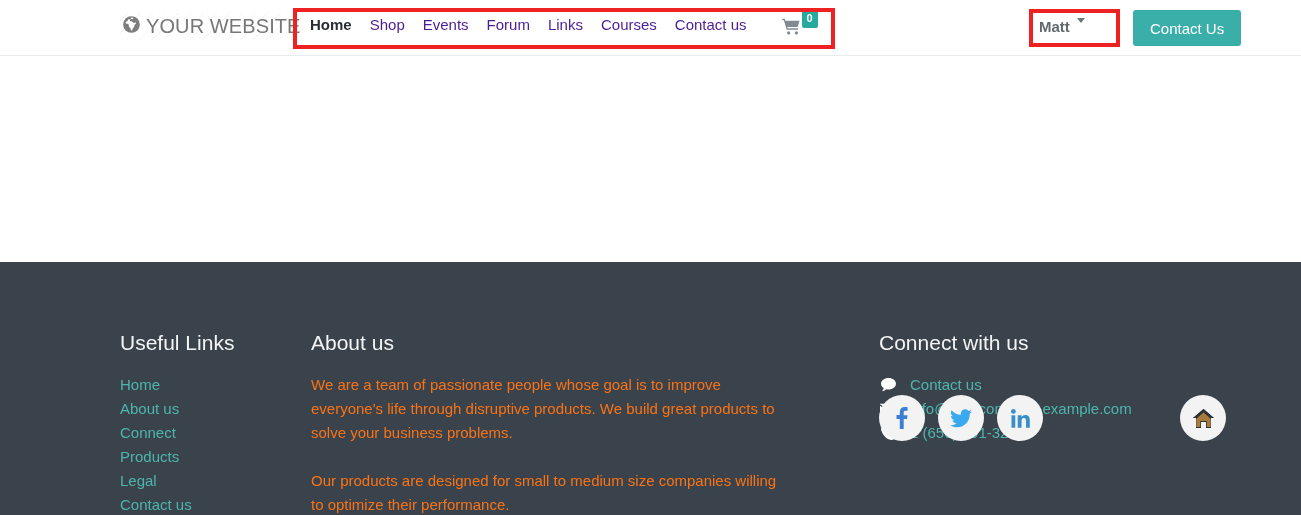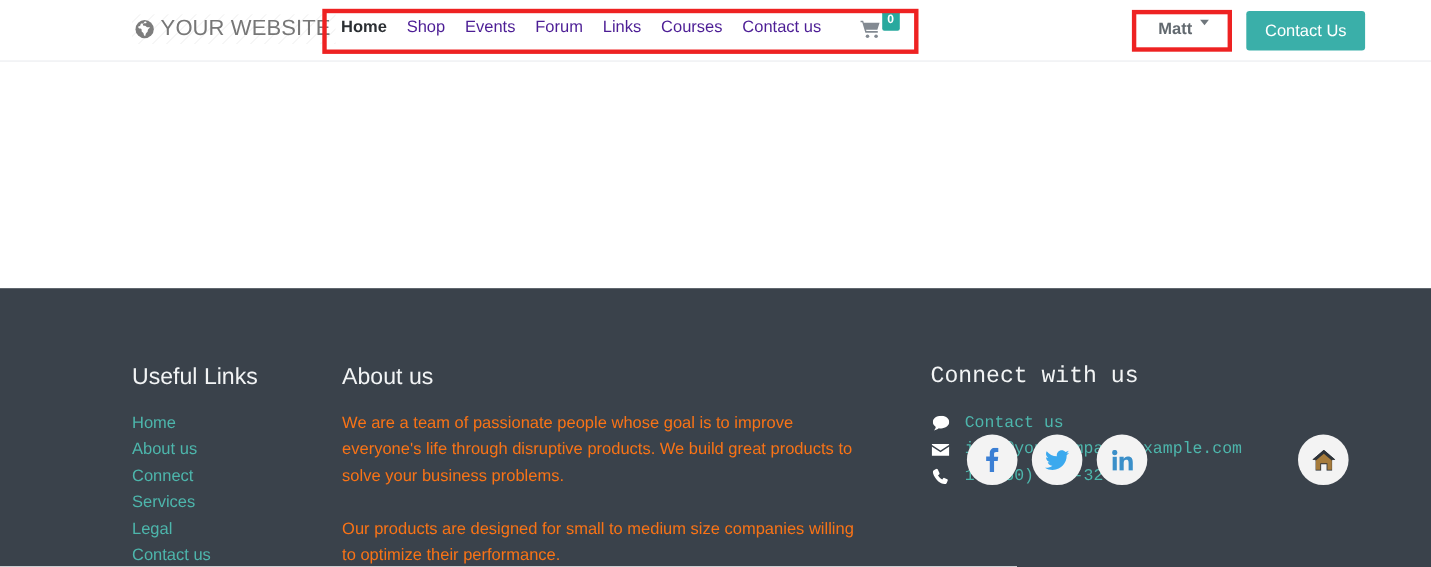--- a/index.html
+++ b/index.html
@@ -22,21 +22,20 @@
     background: #ffffff;
     border-bottom: 1px solid #e9ecef;
     box-sizing: border-box;
   }
 
   .brand {
     position: absolute;
     left: 120px;
     top: 13px;
     display: flex;
-    align-items: center;
     gap: 5px;
     
     background-image: repeating-linear-gradient(
       -45deg,
       rgba(0,0,0,0.035) 0px,
       rgba(0,0,0,0.035) 1px,
       rgba(0,0,0,0) 1px,
       rgba(0,0,0,0) 9px
     );
     padding: 2px 4px 2px 2px;
@@ -125,21 +124,20 @@
   }
 
   
   .user-menu {
     position: absolute;
     left: 1039px;
     top: 18px;
     display: flex;
     gap: 7px;
     cursor: pointer;
-    margin-left: 14px;
   }
   .user-name {
     font-size: 15px;
     font-weight: bold;
     color: #62696f;
     white-space: nowrap;
   }
   .caret {
     width: 0;
     height: 0;
@@ -184,21 +182,21 @@
   .footer-inner {
     position: relative;
     height: 100%;
   }
   .col {
     position: absolute;
     top: 0;
   }
   .col-links  { left: 120px;  width: 170px; }
   .col-about  { left: 311px;  width: 470px; }
-  .col-connect{ left: 846px;  width: 380px; font-family: Liberation Mono, monospace; }
+  .col-connect{ left: 879px;  width: 380px; }
 
   .foot-h {
     color: #f2f4f5;
     font-size: 21px;
     font-weight: normal;
     margin: 0;
     padding-top: 68px;
     line-height: 26px;
     white-space: nowrap;
   }
@@ -332,21 +330,21 @@
 
 <footer class="footer">
   <div class="footer-inner">
 
     <div class="col col-links">
       <h3 class="foot-h">Useful Links</h3>
       <ul class="link-list">
         <li><span class="foot-link">Home</span></li>
         <li><span class="foot-link">About us</span></li>
         <li><span class="foot-link">Connect</span></li>
-        <li><span class="foot-link">Services</span></li>
+        <li><span class="foot-link">Products</span></li>
         <li><span class="foot-link">Legal</span></li>
         <li><span class="foot-link">Contact us</span></li>
       </ul>
     </div>
 
     <div class="col col-about">
       <h3 class="foot-h">About us</h3>
       <p class="about-p">We are a team of passionate people whose goal is to improve everyone's life through disruptive products. We build great products to solve your business problems.</p>
       <p class="about-p">Our products are designed for small to medium size companies willing to optimize their performance.</p>
     </div>

